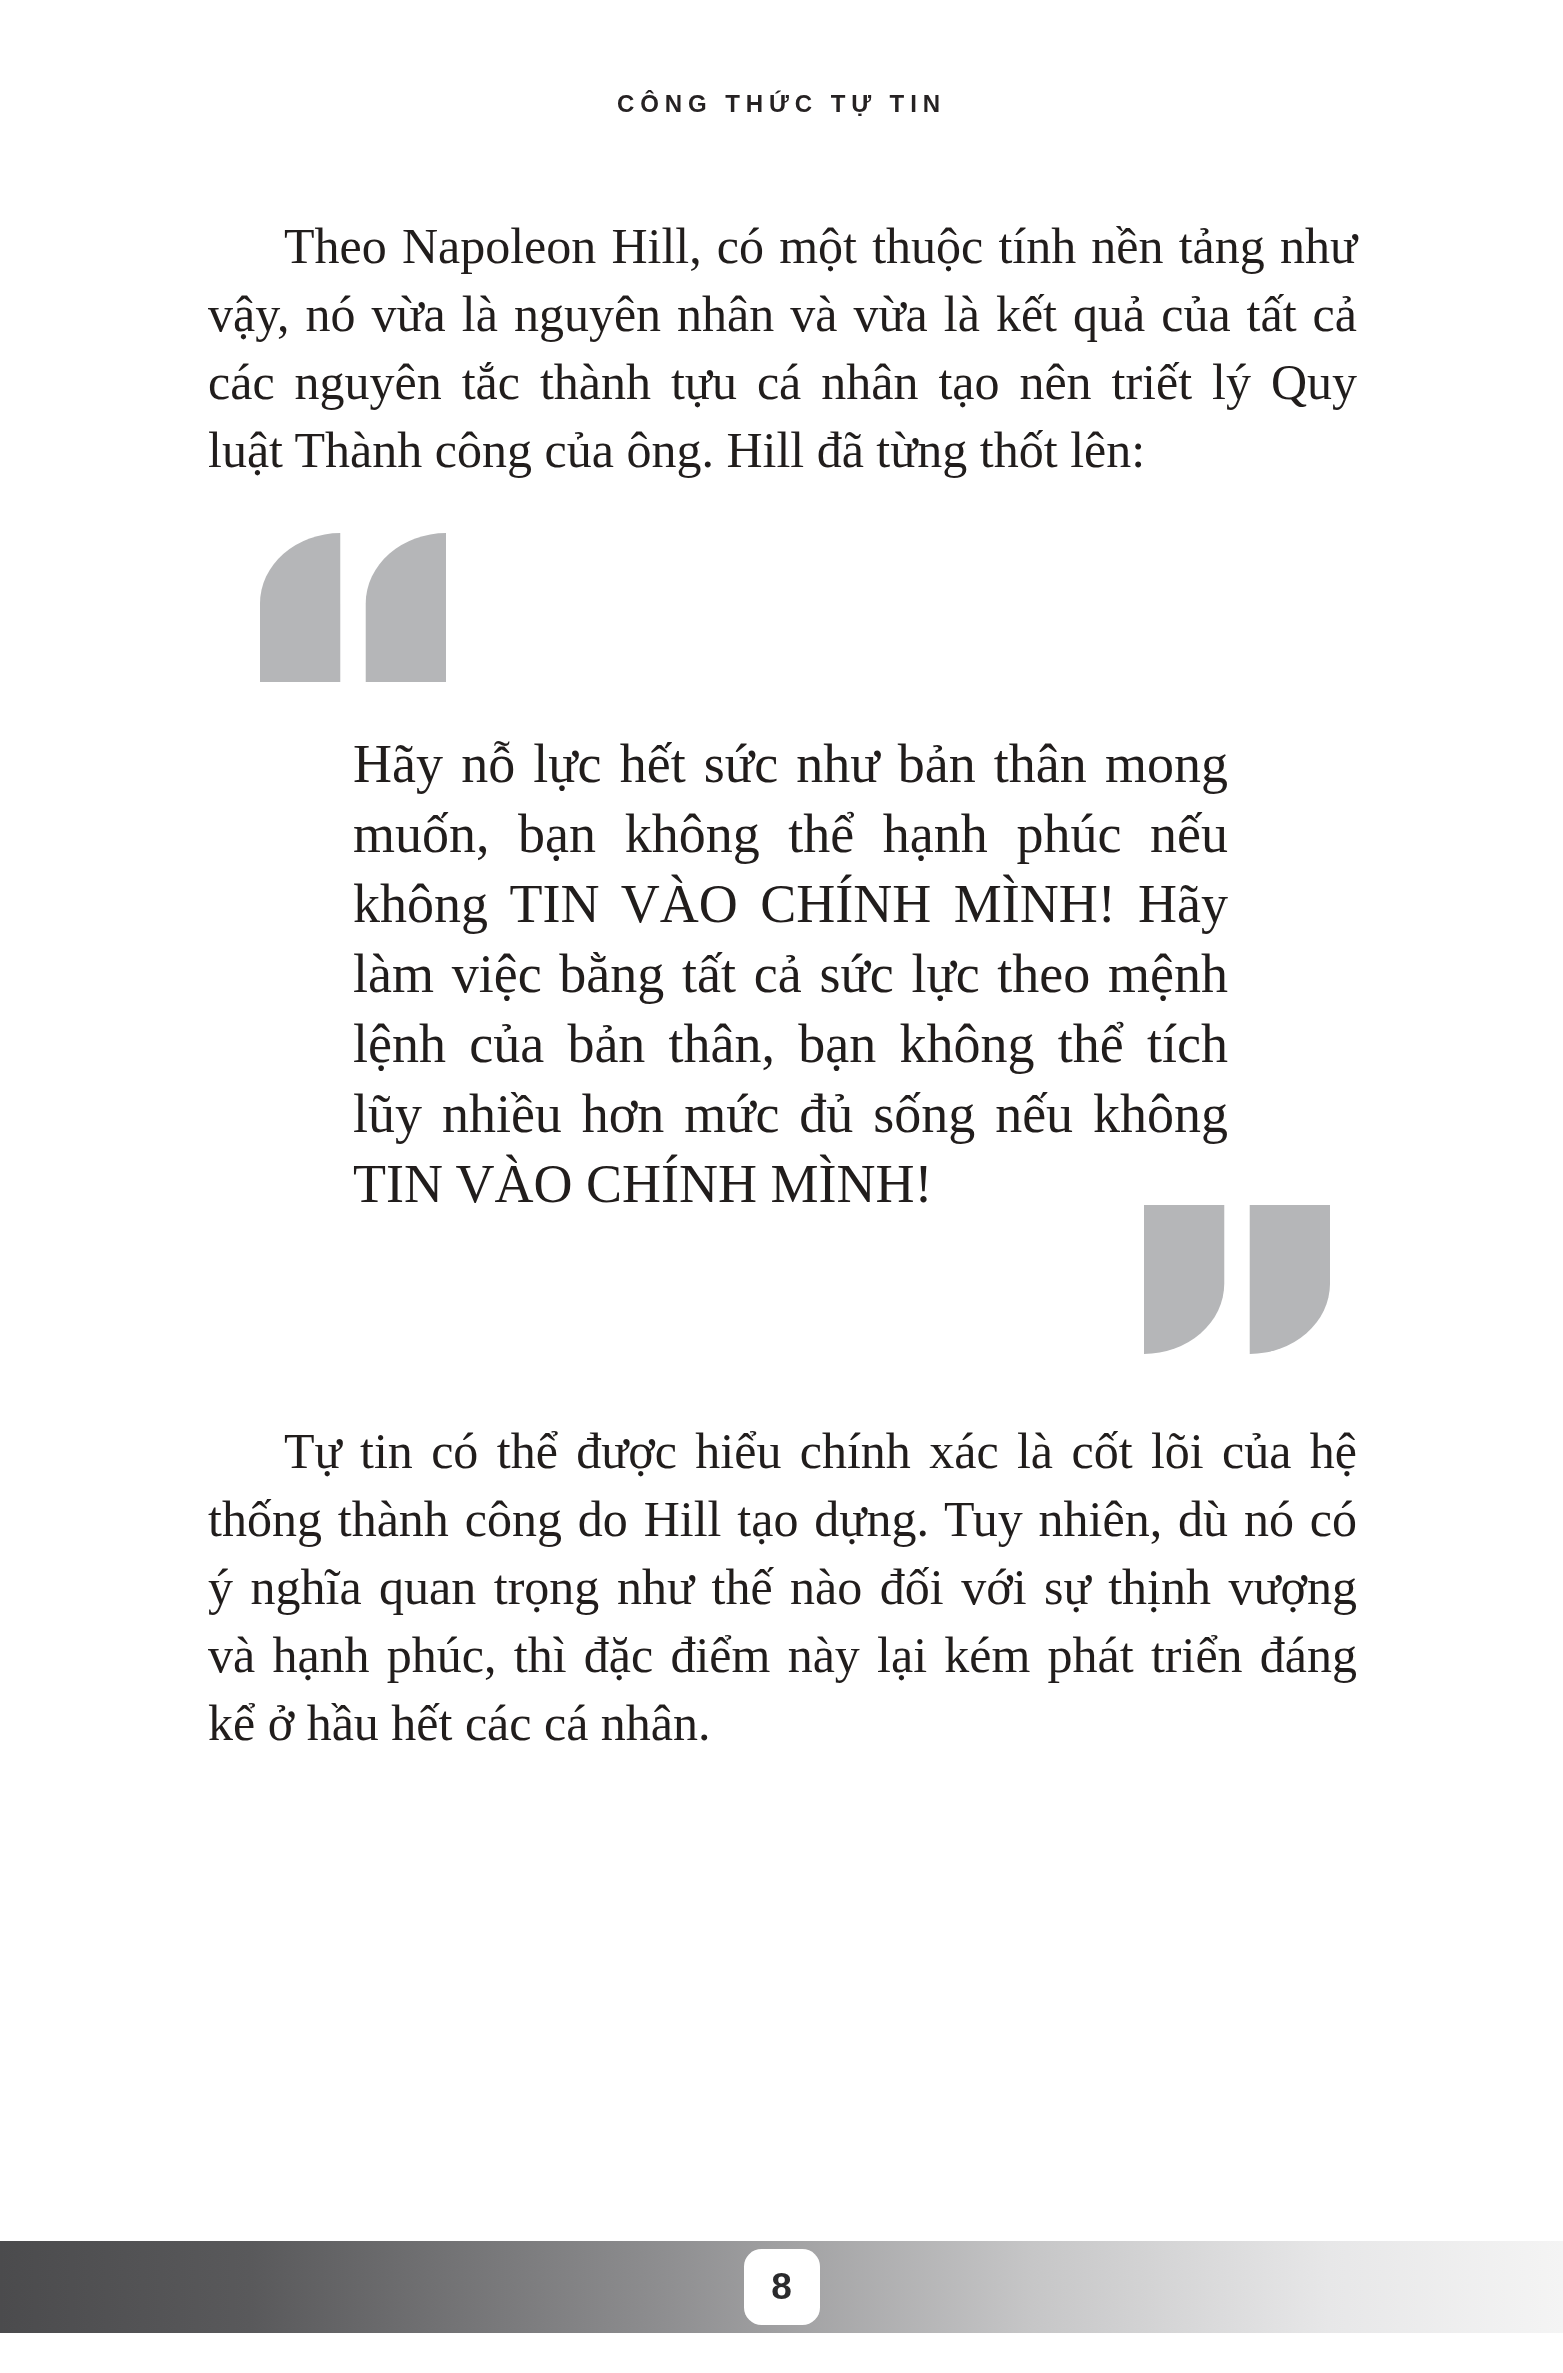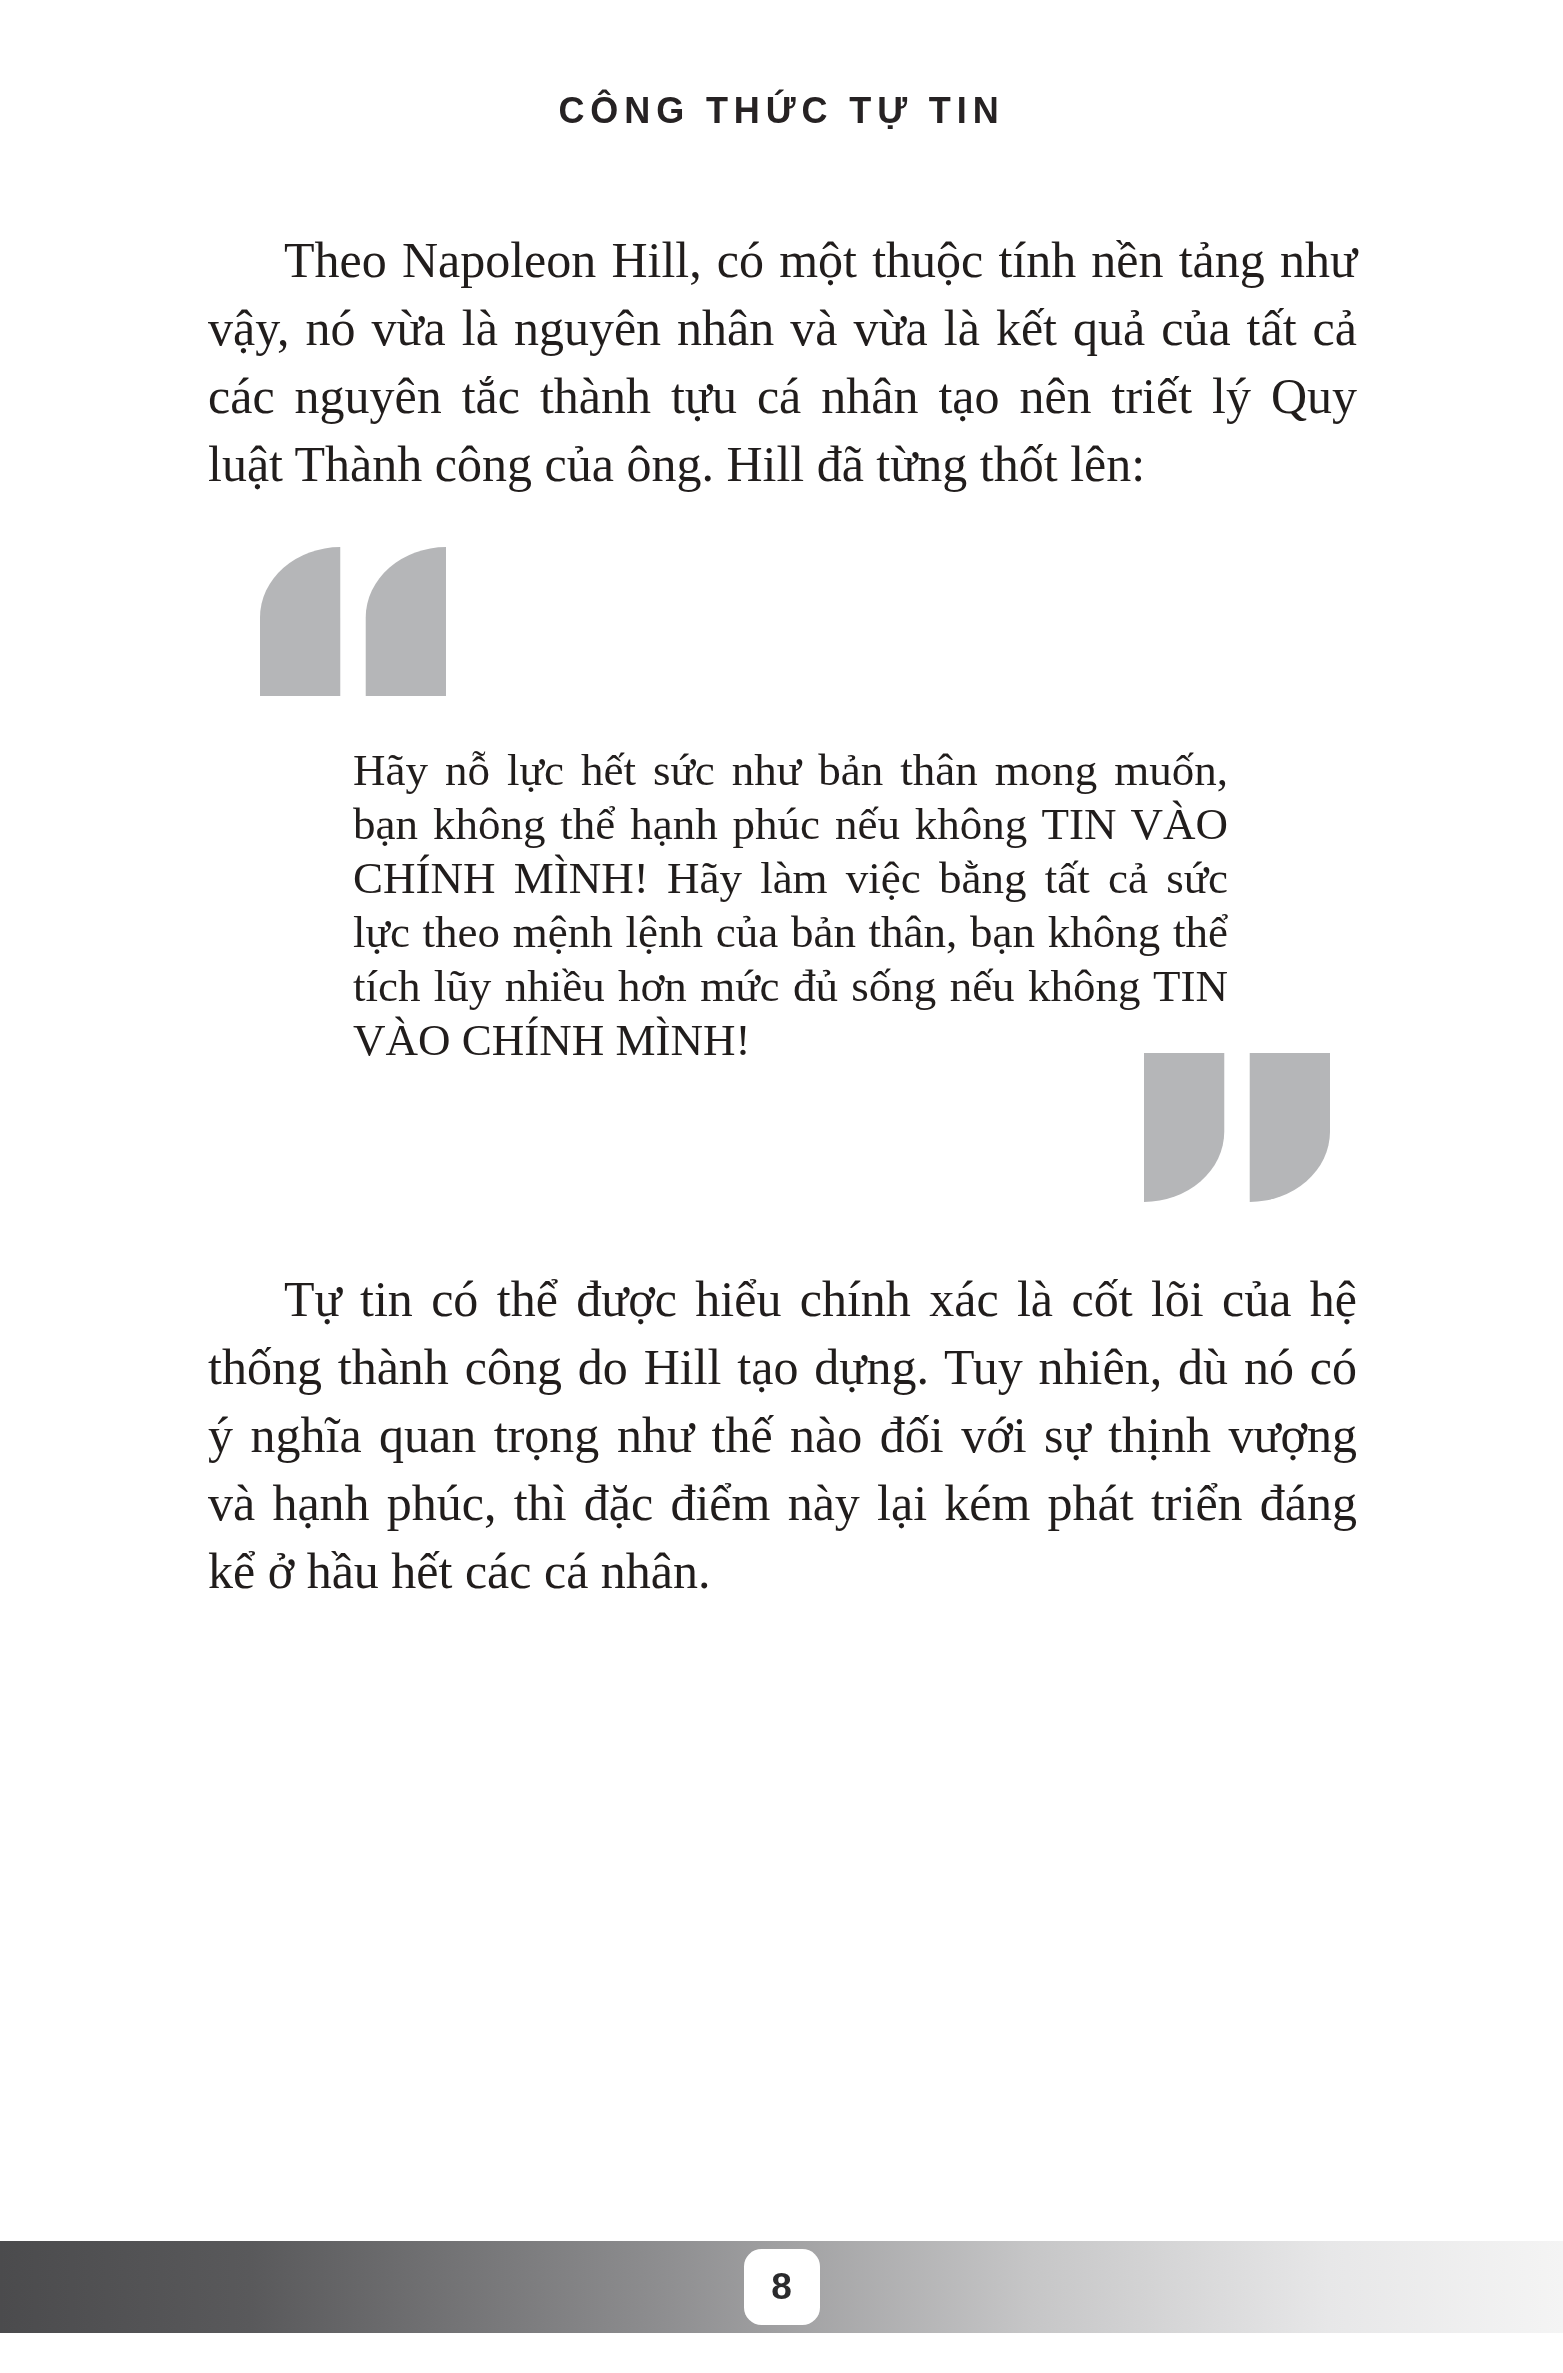--- a/index.html
+++ b/index.html
@@ -12,42 +12,42 @@
     background: #ffffff;
     overflow: hidden;
     font-family: "Liberation Serif", serif;
     color: #211d1c;
   }
   .header-title {
     padding-top: 90px;
     text-align: center;
     font-family: "Liberation Sans", sans-serif;
     font-weight: 700;
-    font-size: 36px;
+    font-size: 24px;
     letter-spacing: 5.9px;
     color: #262223;
   }
   .content {
     margin: 0 206px 0 208px;
   }
   .para {
     font-size: 50px;
     line-height: 68px;
     text-align: justify;
     text-indent: 76px;
   }
   .intro-para { margin-top: 94px; }
   .quote-block {
     margin-left: 145px;
     margin-right: 129px;
     margin-top: 49px;
   }
   .quote-para {
-    font-size: 45px;
-    line-height: 54px;
+    font-size: 54px;
+    line-height: 70px;
     text-align: justify;
   }
   .quote-para + .quote-para { margin-top: 33px; }
   .quote-mark { display: block; }
   .quote-mark.open {
     width: 186px;
     height: 149px;
     margin-left: -93px;
     margin-bottom: 47px;
   }

